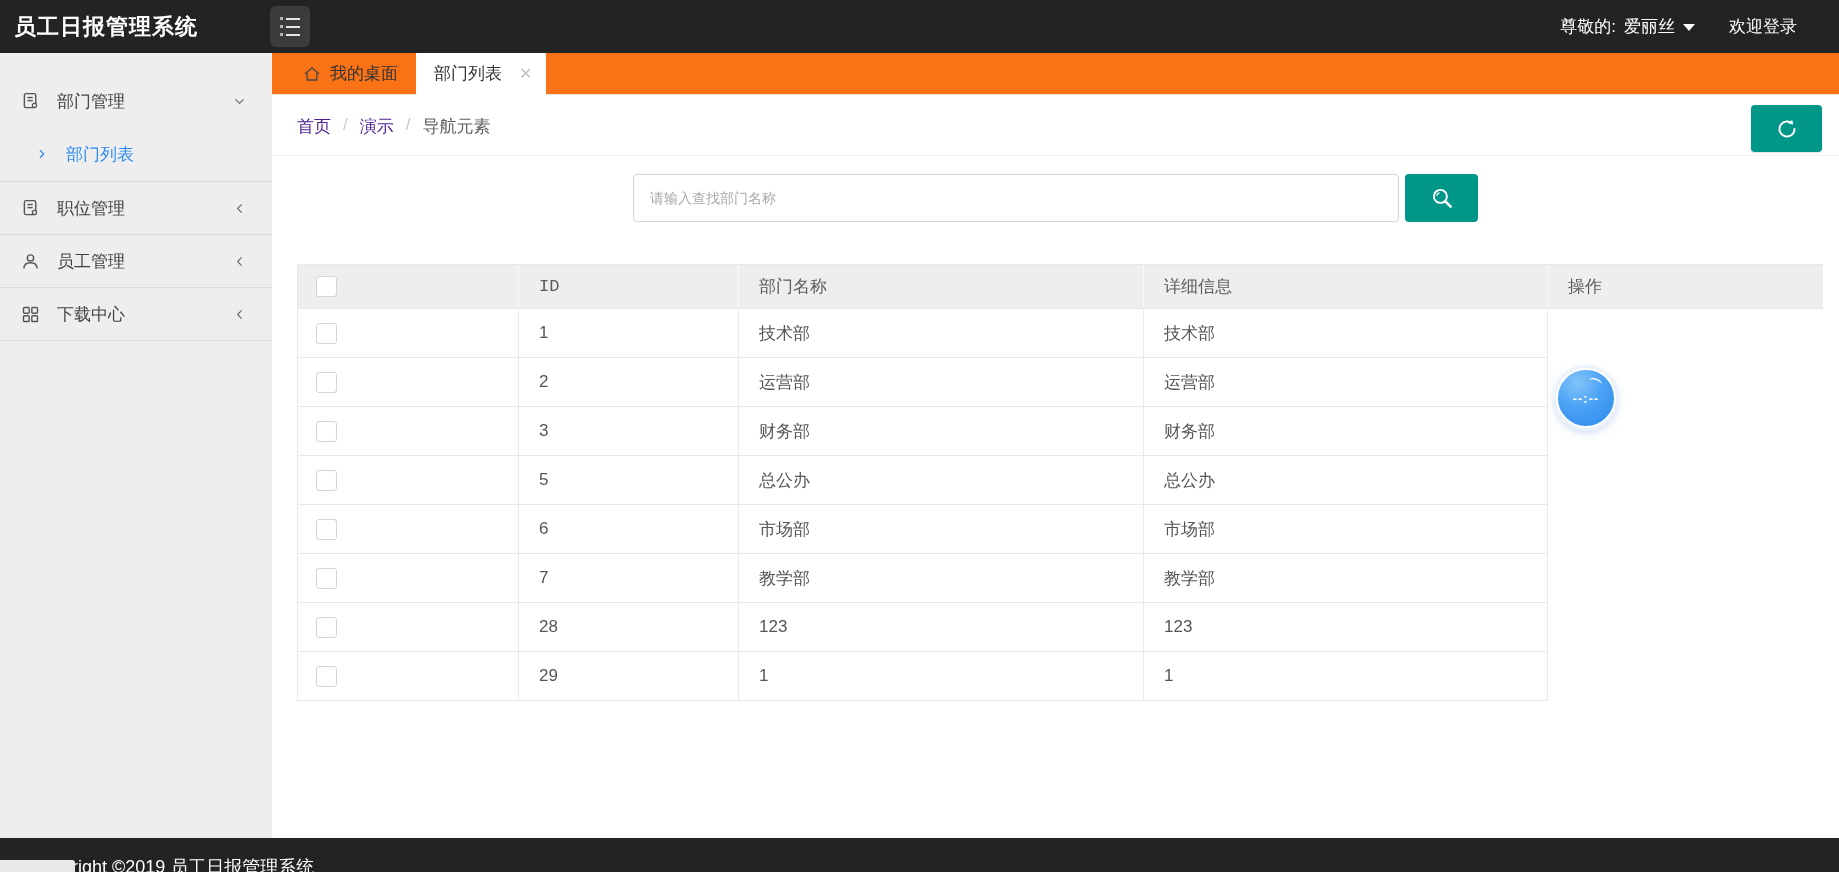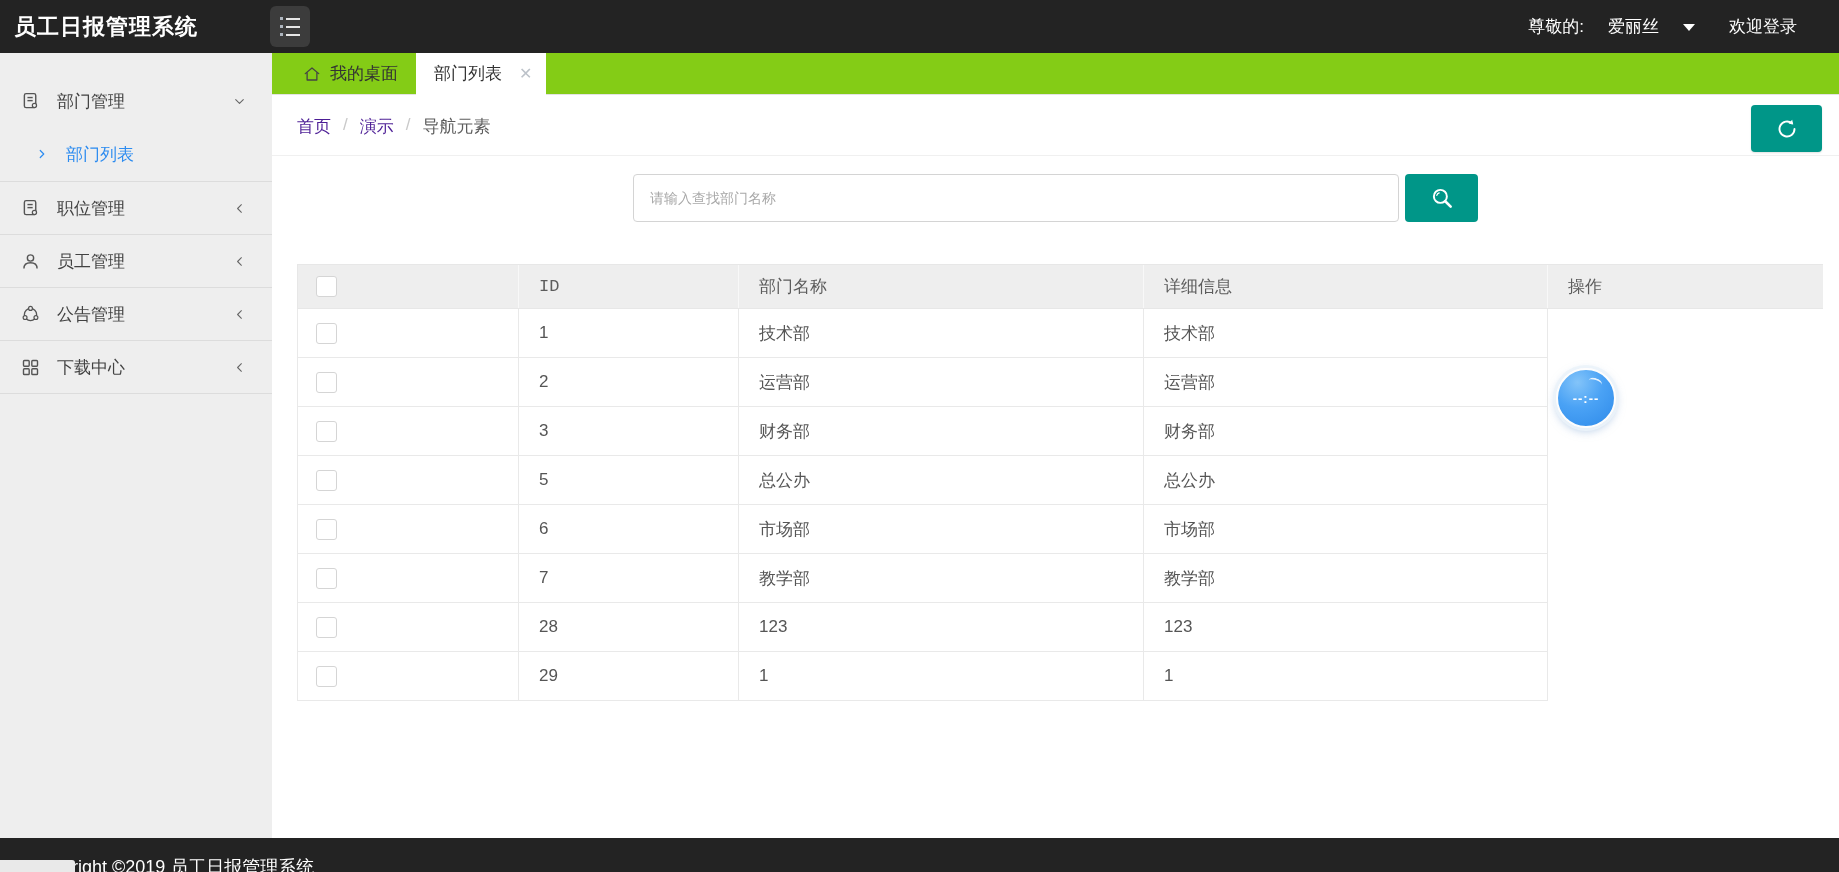--- a/index.html
+++ b/index.html
@@ -7,39 +7,39 @@
   .stage { position:relative; width:1839px; height:872px; overflow:hidden; }
 
   
   .topbar { position:absolute; left:0; top:0; width:1839px; height:53px; background:#232323; display:flex; align-items:center; z-index:30; }
   .app-title { color:#fff; font-size:22px; font-weight:bold; margin-left:14px; letter-spacing:1px; }
   .burger-btn { position:absolute; left:270px; top:6px; width:40px; height:41px; background:#3c3c3c; border-radius:6px; display:flex; flex-direction:column; justify-content:center; align-items:center; gap:5px; cursor:pointer; }
   .burger-row { display:flex; align-items:center; gap:3px; }
   .burger-dot { width:3px; height:3px; background:#aeb6bf; }
   .burger-line { width:14px; height:2px; background:#e6e6e6; }
   .topbar-right { position:absolute; right:42px; top:0; height:53px; display:flex; align-items:center; gap:34px; color:#fff; font-size:17px; }
-  .user-trigger { display:flex; align-items:center; gap:24px; cursor:pointer; }
+  .user-trigger { display:flex; align-items:center; gap:8px; cursor:pointer; }
   .caret-down { width:0; height:0; border-left:6px solid transparent; border-right:6px solid transparent; border-top:7px solid #ffffff; margin-top:2px; }
   .welcome-link { cursor:pointer; }
 
   
   .sidebar { position:absolute; left:0; top:53px; width:272px; height:785px; background:#eeeeee; z-index:10; }
   .menu-group { border-bottom:1px solid #dcdcdc; }
   .menu-group.first { padding-top:22px; }
   .menu-item { height:52px; display:flex; align-items:center; padding:0 26px 0 20px; cursor:pointer; color:#424242; font-size:17px; }
   .menu-item .mi-icon { width:21px; height:21px; color:#555; flex:0 0 21px; }
   .menu-item .mi-label { margin-left:16px; }
   .menu-item .mi-chevron { margin-left:auto; width:13px; height:13px; color:#666; }
   .submenu-item { height:54px; display:flex; align-items:center; padding-left:36px; cursor:pointer; font-size:17px; color:#2d8cf0; }
   .submenu-item .sub-arrow { width:12px; height:12px; color:#2d8cf0; margin-right:18px; }
 
   
   .main { position:absolute; left:272px; top:53px; width:1567px; height:785px; background:#fff; }
 
-  .tabbar { height:42px; background:#84cc16; border-bottom:1px solid #e3e3e3; display:flex; align-items:stretch; padding-left:13px; }
+  .tabbar { height:42px; background:#f97316; border-bottom:1px solid #e3e3e3; display:flex; align-items:stretch; padding-left:13px; }
   .tab { display:flex; align-items:center; gap:9px; padding:0 18px; font-size:17px; color:#333; cursor:pointer; }
   .tab .tab-icon { width:18px; height:18px; color:#444; }
   .tab.active { background:#ffffff; margin-bottom:-1px; border-bottom:1px solid #fff; padding-right:14px; }
   .tab-close { color:#bcc2c9; font-size:16px; margin-left:8px; cursor:pointer; }
 
   .breadcrumb-row { position:relative; height:61px; border-bottom:1px solid #f0f0f0; }
   .breadcrumb { position:absolute; left:25px; top:20px; font-size:17px; color:#999; display:flex; gap:12px; }
   .crumb { color:#4c1d95; cursor:pointer; }
   .crumb-sep { color:#c9c9c9; }
   .crumb.current { color:#5d5d5d; cursor:default; }
@@ -190,31 +190,20 @@
           </svg>
       <span class="mi-label">员工管理</span>
       <svg class="mi-chevron">
             <use href="#sym-chev-left"></use>
           </svg>
     </div>
       </div>
       <div class="menu-group">
         <div class="menu-item">
       <svg class="mi-icon">
-            <use href="#sym-share"></use>
-          </svg>
-      <span class="mi-label">公告管理</span>
-      <svg class="mi-chevron">
-            <use href="#sym-chev-left"></use>
-          </svg>
-    </div>
-      </div>
-      <div class="menu-group">
-        <div class="menu-item">
-      <svg class="mi-icon">
             <use href="#sym-grid"></use>
           </svg>
       <span class="mi-label">下载中心</span>
       <svg class="mi-chevron">
             <use href="#sym-chev-left"></use>
           </svg>
     </div>
       </div>
     </div>
 

